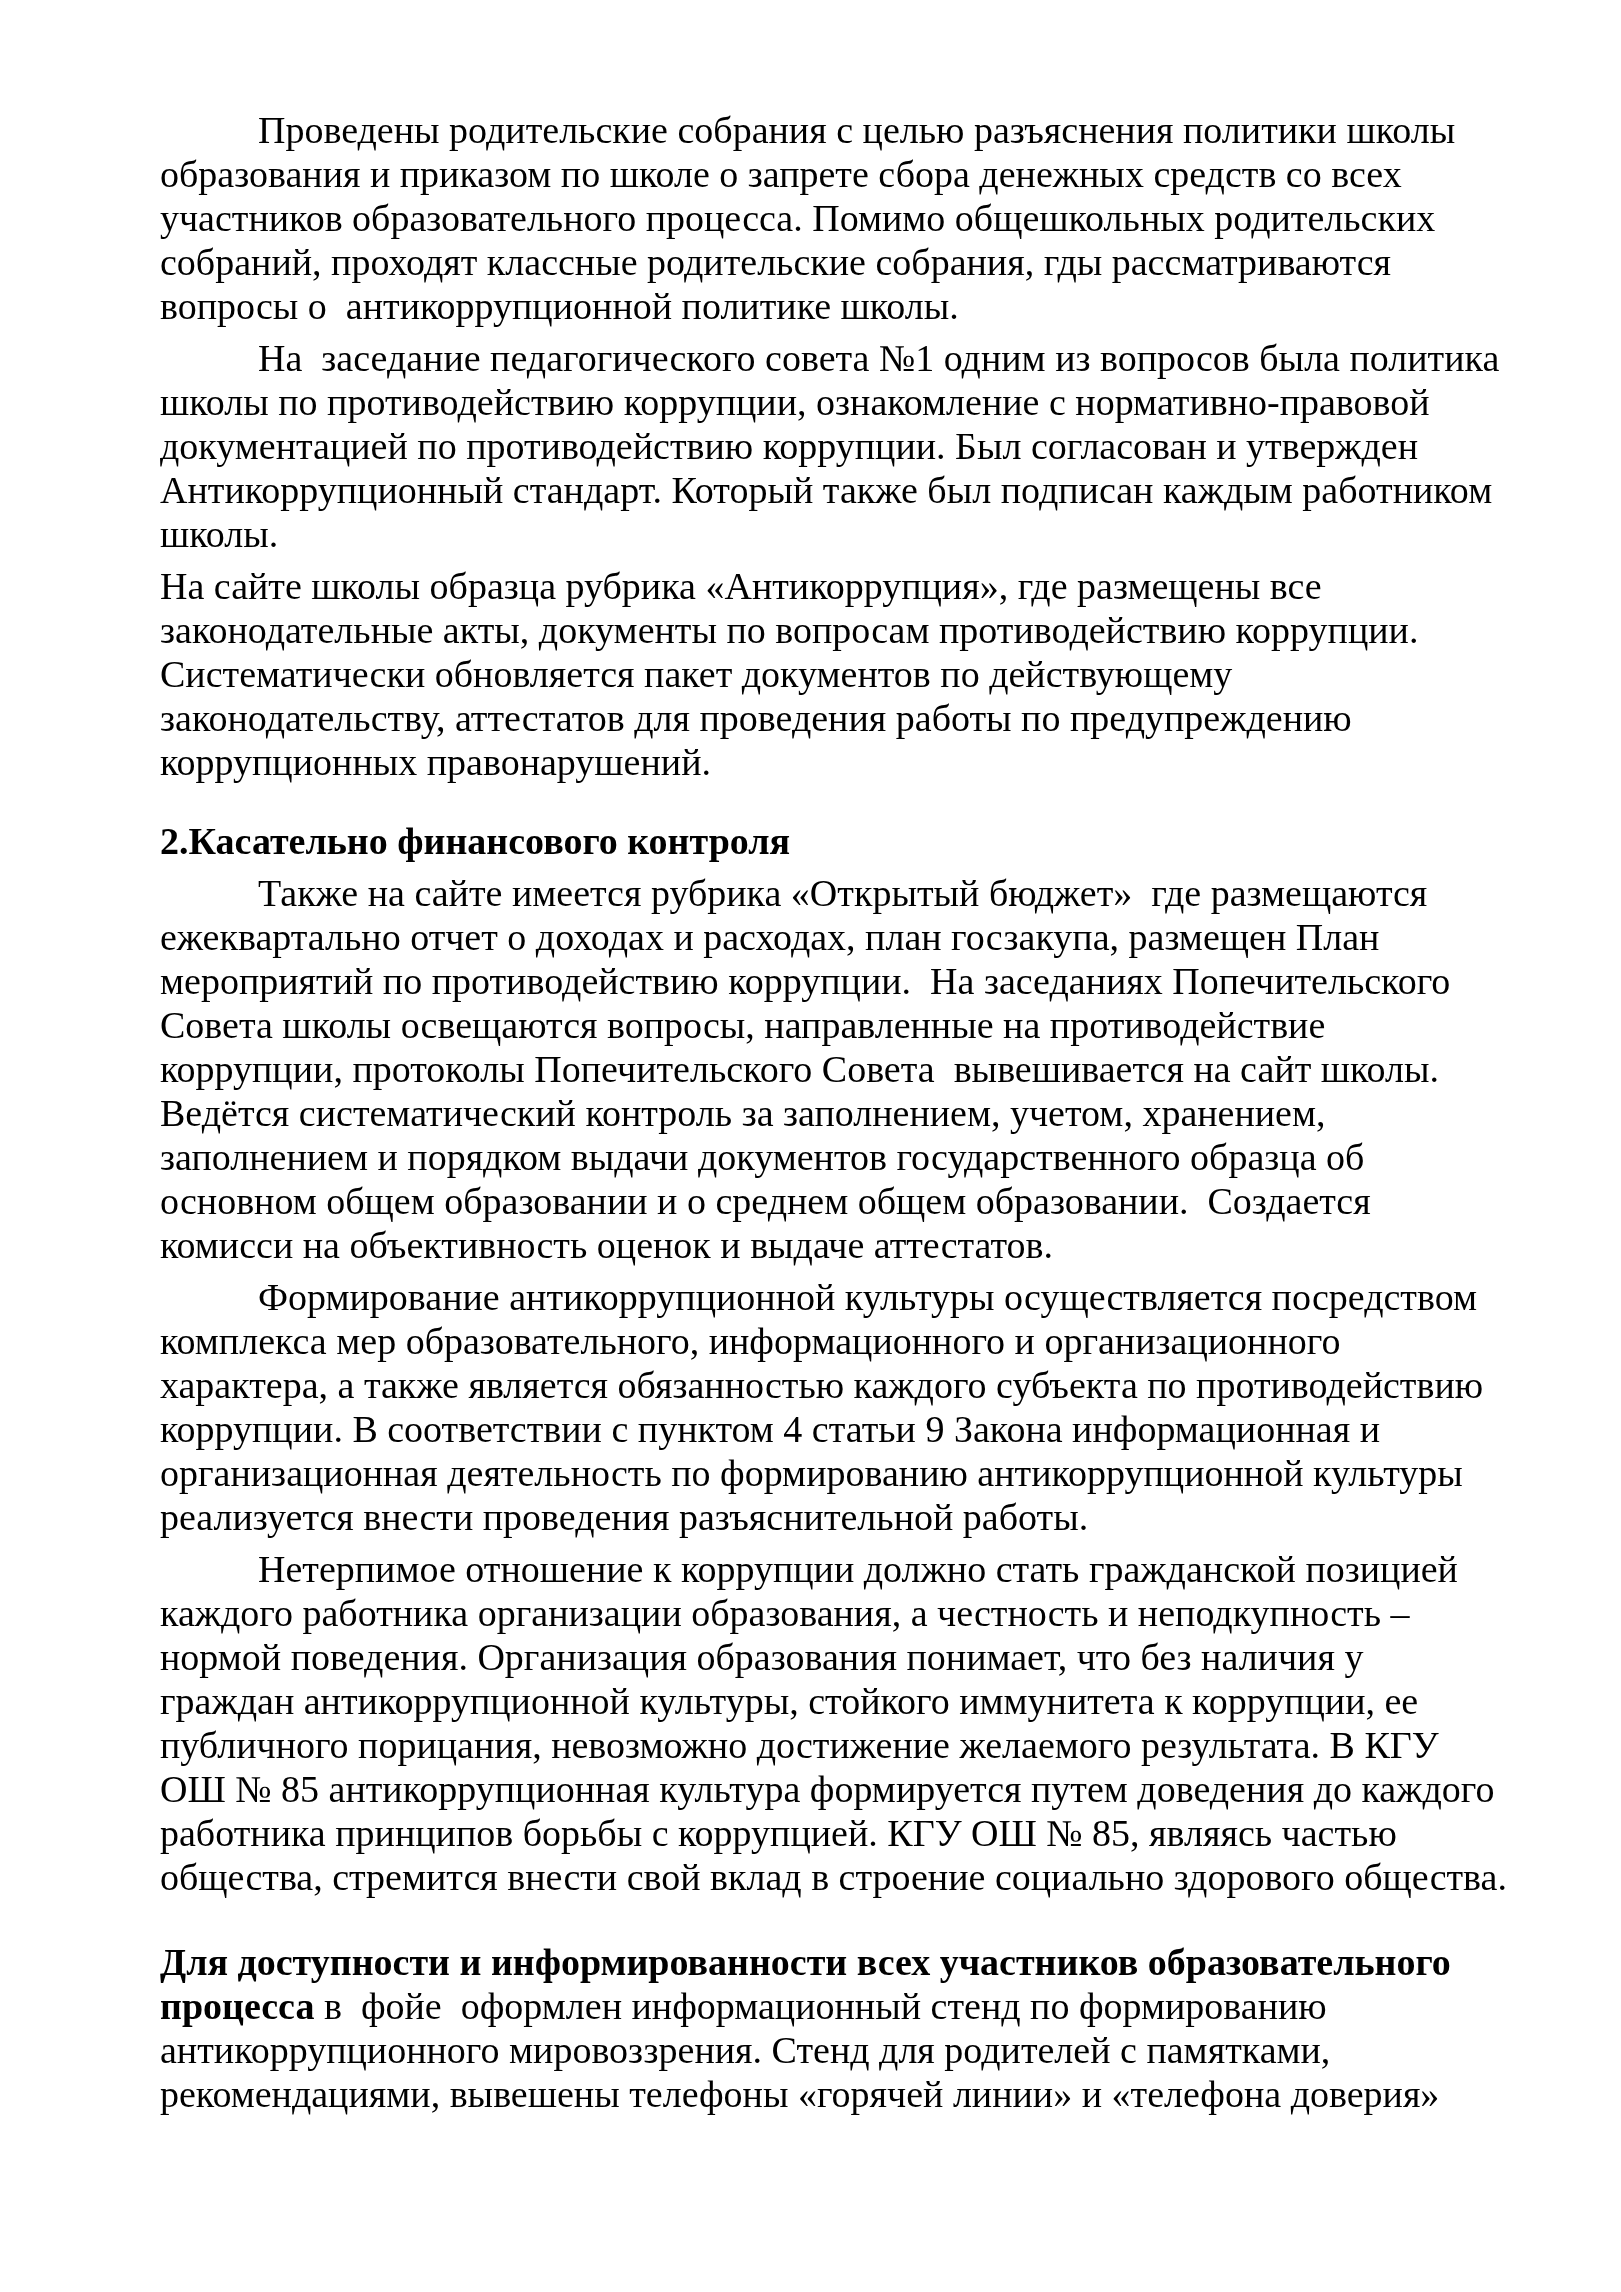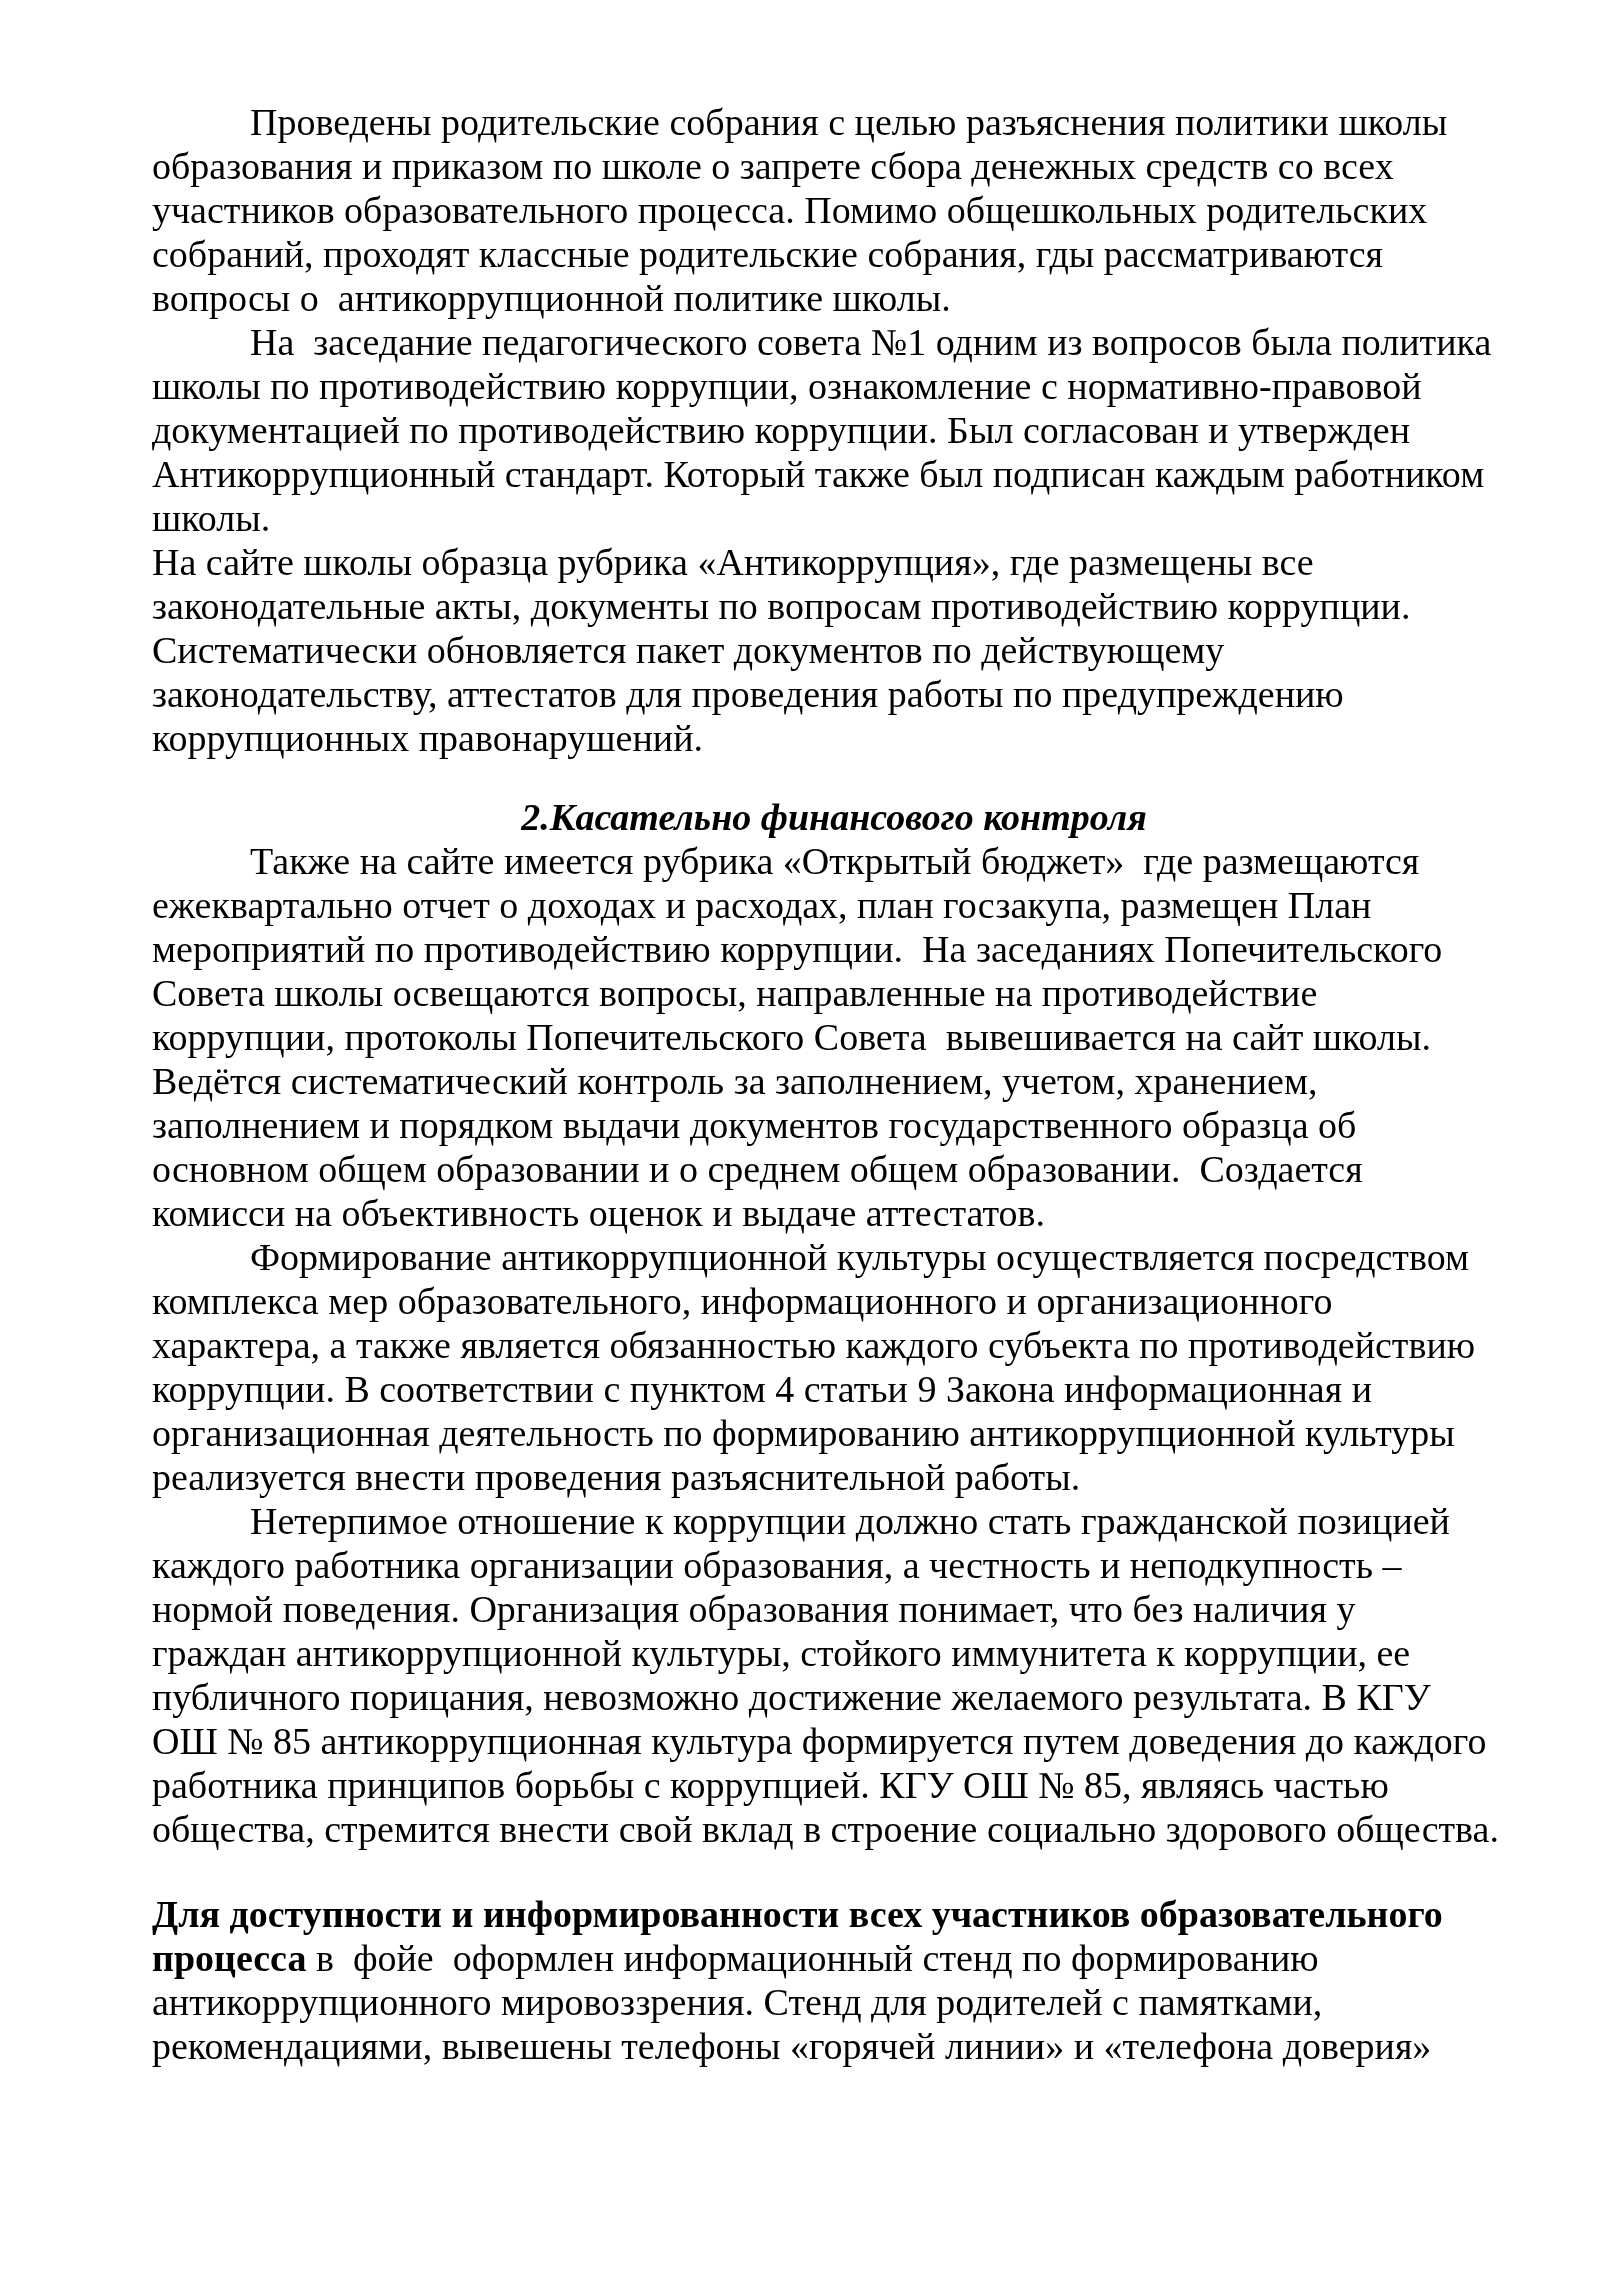--- a/index.html
+++ b/index.html
@@ -17,30 +17,28 @@
     color: #000000;
   }
   .content {
     position: absolute;
     left: 152px;
     top: 100px;
     width: 1364px;
     font-size: 38px;
     line-height: 44px;
   }
-  .block { margin: 0; padding: 0; }
+  .block { margin: 8px; padding: 0; }
   .line {
     white-space: pre;   
     min-height: 44px;
   }
   .indent .line:first-child { padding-left: 98px; }
   .heading .line {
     font-weight: bold;
-    font-style: italic;
-    text-align: center;
   }
   .bold { font-weight: bold; }
 </style>
 </head>
 <body>
 
 <div class="page">
   <div class="content" id="doc-content">
       <div class="block paragraph indent">
         <div class="line"><span class="">Проведены родительские собрания с целью разъяснения политики школы</span></div>

